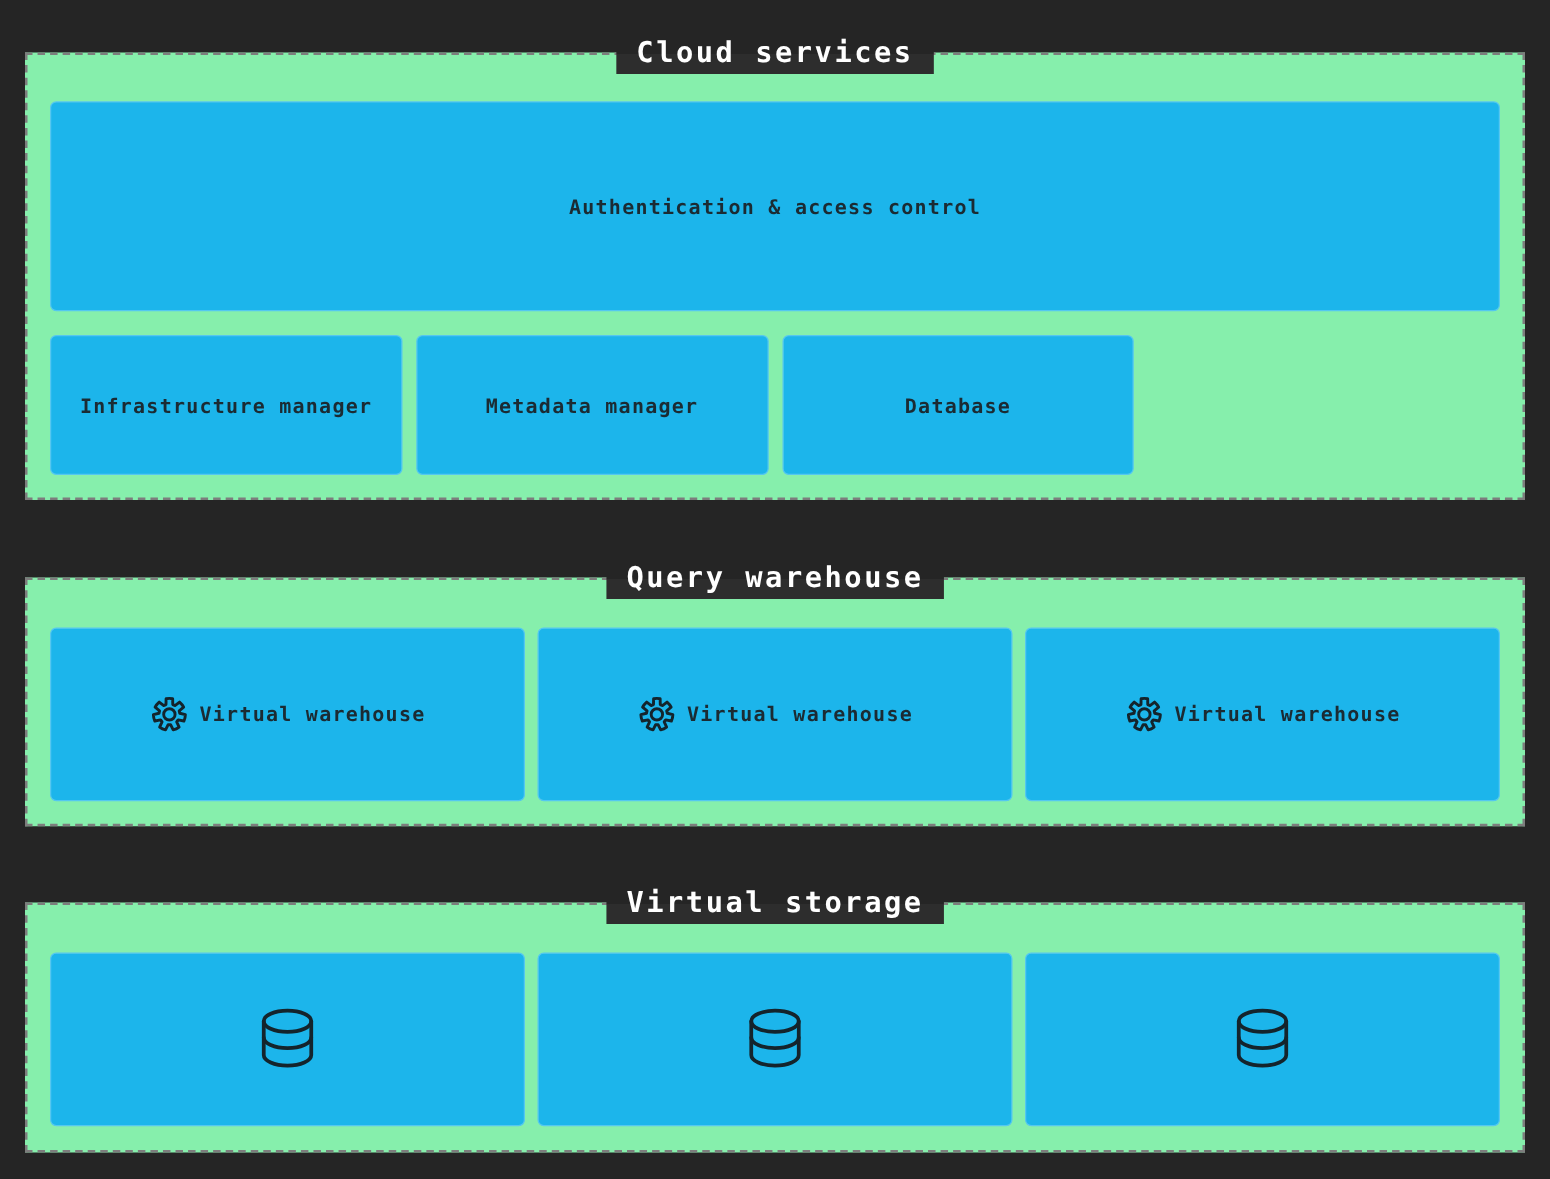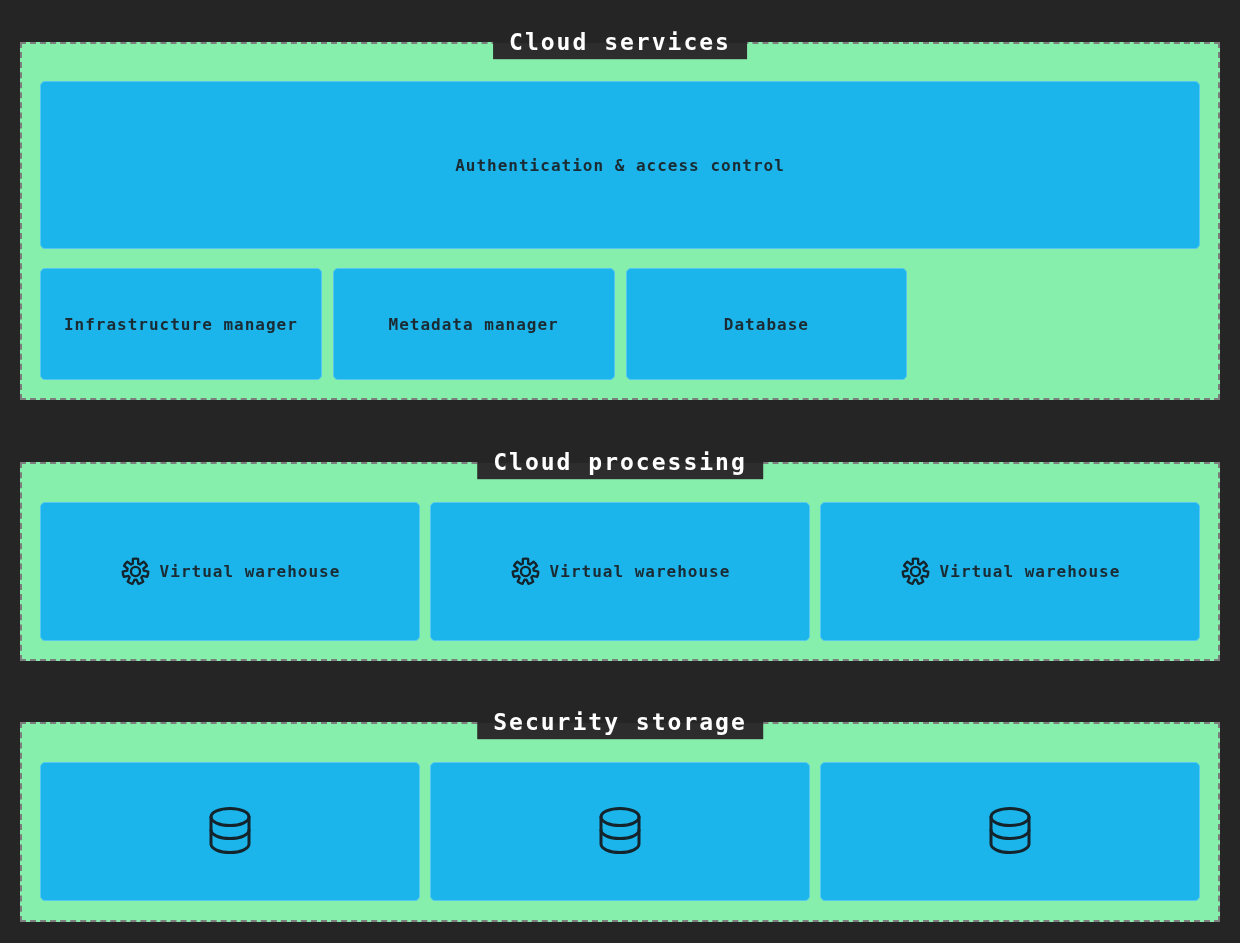--- a/index.html
+++ b/index.html
@@ -80,21 +80,21 @@
     <div class="box">
       <span>Metadata manager</span>
     </div>
     <div class="box">
       <span>Database</span>
     </div>
   </div>
 </div>
 
 <div class="section section-query">
-  <div class="section-title">Cloud processing</div>
+  <div class="section-title">Query warehouse</div>
 
   <div class="row3">
     <div class="box">
       <span class="icon">
         <svg width="31" height="31" viewBox="0 0 32 32" fill="none" stroke="currentColor" stroke-width="2.4" stroke-linejoin="round" stroke-linecap="round">
           <path d="M 13.29 3.08 A 13.2 13.2 0 0 1 18.71 3.08 L 18.80 7.87 A 8.6 8.6 0 0 1 20.61 8.74 L 24.41 5.83 A 13.2 13.2 0 0 1 27.79 10.06 L 24.10 13.12 A 8.6 8.6 0 0 1 24.55 15.08 L 29.20 16.24 A 13.2 13.2 0 0 1 27.99 21.51 L 23.30 20.54 A 8.6 8.6 0 0 1 22.05 22.11 L 24.04 26.47 A 13.2 13.2 0 0 1 19.17 28.81 L 17.00 24.54 A 8.6 8.6 0 0 1 15.00 24.54 L 12.83 28.81 A 13.2 13.2 0 0 1 7.96 26.47 L 9.95 22.11 A 8.6 8.6 0 0 1 8.70 20.54 L 4.01 21.51 A 13.2 13.2 0 0 1 2.80 16.24 L 7.45 15.08 A 8.6 8.6 0 0 1 7.90 13.12 L 4.21 10.06 A 13.2 13.2 0 0 1 7.59 5.83 L 11.39 8.74 A 8.6 8.6 0 0 1 13.20 7.87 L 13.29 3.08 Z"></path>
             <circle cx="16" cy="16" r="4.7"></circle>
         </svg>
       </span>
       <span>Virtual warehouse</span>
@@ -114,21 +114,21 @@
           <path d="M 13.29 3.08 A 13.2 13.2 0 0 1 18.71 3.08 L 18.80 7.87 A 8.6 8.6 0 0 1 20.61 8.74 L 24.41 5.83 A 13.2 13.2 0 0 1 27.79 10.06 L 24.10 13.12 A 8.6 8.6 0 0 1 24.55 15.08 L 29.20 16.24 A 13.2 13.2 0 0 1 27.99 21.51 L 23.30 20.54 A 8.6 8.6 0 0 1 22.05 22.11 L 24.04 26.47 A 13.2 13.2 0 0 1 19.17 28.81 L 17.00 24.54 A 8.6 8.6 0 0 1 15.00 24.54 L 12.83 28.81 A 13.2 13.2 0 0 1 7.96 26.47 L 9.95 22.11 A 8.6 8.6 0 0 1 8.70 20.54 L 4.01 21.51 A 13.2 13.2 0 0 1 2.80 16.24 L 7.45 15.08 A 8.6 8.6 0 0 1 7.90 13.12 L 4.21 10.06 A 13.2 13.2 0 0 1 7.59 5.83 L 11.39 8.74 A 8.6 8.6 0 0 1 13.20 7.87 L 13.29 3.08 Z"></path>
             <circle cx="16" cy="16" r="4.7"></circle>
         </svg>
       </span>
       <span>Virtual warehouse</span>
     </div>
   </div>
 </div>
 
 <div class="section section-storage">
-  <div class="section-title">Security storage</div>
+  <div class="section-title">Virtual storage</div>
 
   <div class="row3">
     <div class="box">
       <span class="icon">
         <svg width="48" height="52" viewBox="0 0 48 52" fill="none" stroke="currentColor" stroke-width="3" stroke-linecap="round">
           <ellipse cx="24" cy="11" rx="19" ry="8.5"></ellipse>
           <path d="M5 24 a19 8.5 0 0 0 38 0"></path>
           <path d="M5 11 v27 a19 8.5 0 0 0 38 0 v-27"></path>
         </svg>
       </span>

